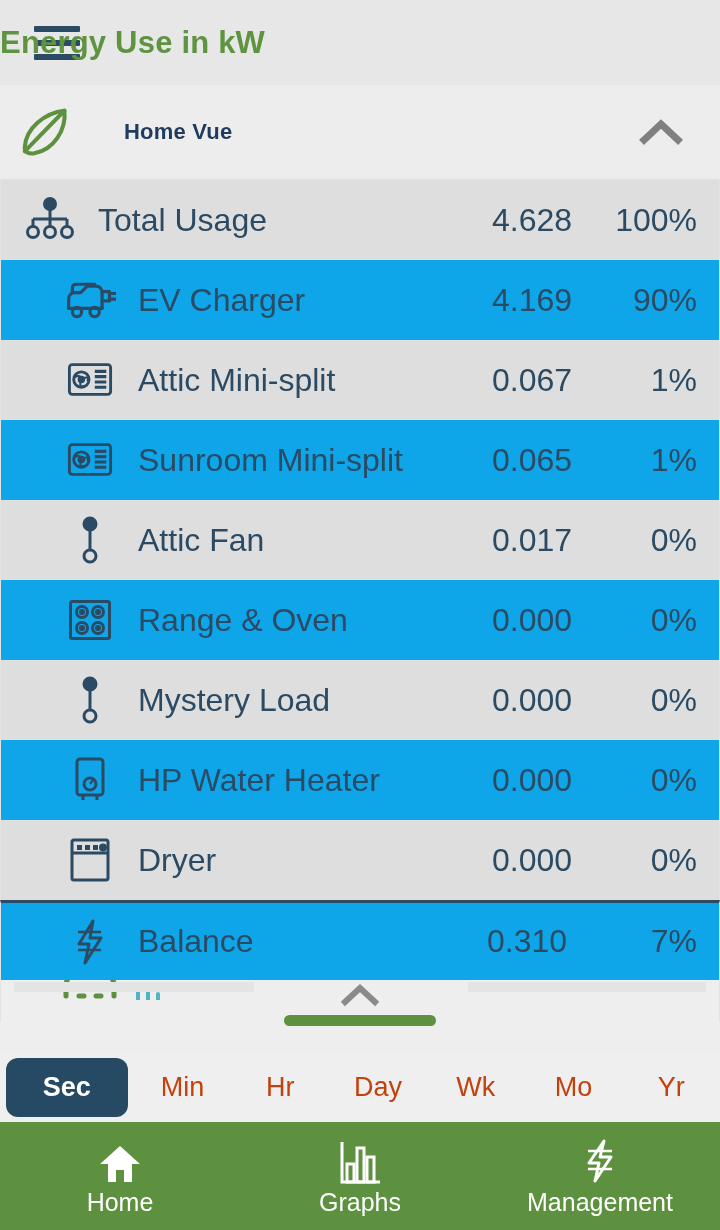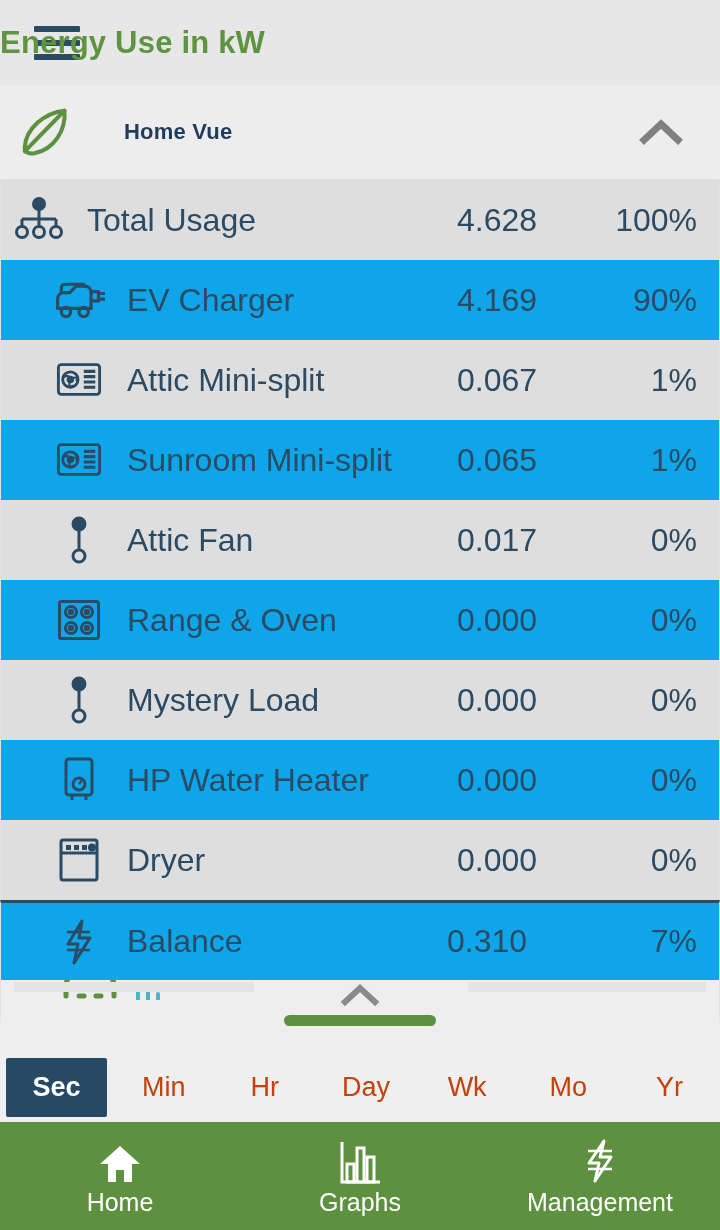--- a/index.html
+++ b/index.html
@@ -35,30 +35,30 @@
     font-size:22px; font-weight:bold; color:#1f3c5c;
     margin-left:42px; letter-spacing:.2px;
   }
   .collapse { position:absolute; right:36px; top:50%; transform:translateY(-50%);
     width:46px; height:30px; display:flex; align-items:center; justify-content:center; }
 
   
   .list { position:absolute; top:180px; left:0; right:0; height:860px; overflow:hidden; }
   .row {
     height:80px; display:flex; align-items:center;
-    border-left:1px solid #e3e3e3; border-right:1px solid #e3e3e3;
+    border-left:1px solid #e3e3e3; border-right:1px solid #e3e3e3;padding-left:11px;
   }
   .row.odd  { background:#dedede; }
   .row.even { background:#0ea5e9; }
   .row .ico { width:60px; display:flex; align-items:center; justify-content:center; flex:0 0 auto; }
   .row.indent .ico { margin-left:48px; }
   .row.root .ico { margin-left:8px; }
   .label { flex:1 1 auto; font-size:32px; color:#2b4a63; padding-left:18px;
     white-space:nowrap; overflow:hidden; }
-  .val  { width:150px; text-align:left; font-size:32px; color:#2b4a63; }
+  .val  { width:150px; text-align:center; font-size:32px; color:#2b4a63; }
   .pct  { width:112px; text-align:right; font-size:32px; color:#2b4a63; padding-right:22px; }
 
   .balance-row { border-top:3px solid #2b4a63; }
   .row.balance .ico { margin-left:48px; }
   .row.balance .val { width:160px; }
 
   
   .partial { height:42px; overflow:hidden; background:#eeeeee;
     border-left:1px solid #e3e3e3; border-right:1px solid #e3e3e3;
     display:flex; align-items:flex-start; position:relative; }
@@ -80,21 +80,21 @@
     background:#5d9140; border-radius:6px; }
 
   
   .periods {
     position:absolute; left:0; right:0; top:1053px; height:68px;
     background:#efefef; display:flex; align-items:center;
   }
   .period { flex:1 1 0; text-align:center; font-size:27px; color:#c2410c; }
   .period.active {
     background:#264a63; color:#ffffff; font-weight:bold;
-    border-radius:2px; padding:14px 0; margin:0 6px;
+    border-radius:12px; padding:14px 12px; margin:0 6px;
   }
 
   
   .nav {
     position:absolute; left:0; right:0; bottom:0; height:108px;
     background:#5d9140; display:flex; align-items:center;
   }
   .navitem { flex:1 1 0; display:flex; flex-direction:column;
     align-items:center; justify-content:center; gap:4px; }
   .navitem .nlabel { font-size:25px; color:#ffffff; }

